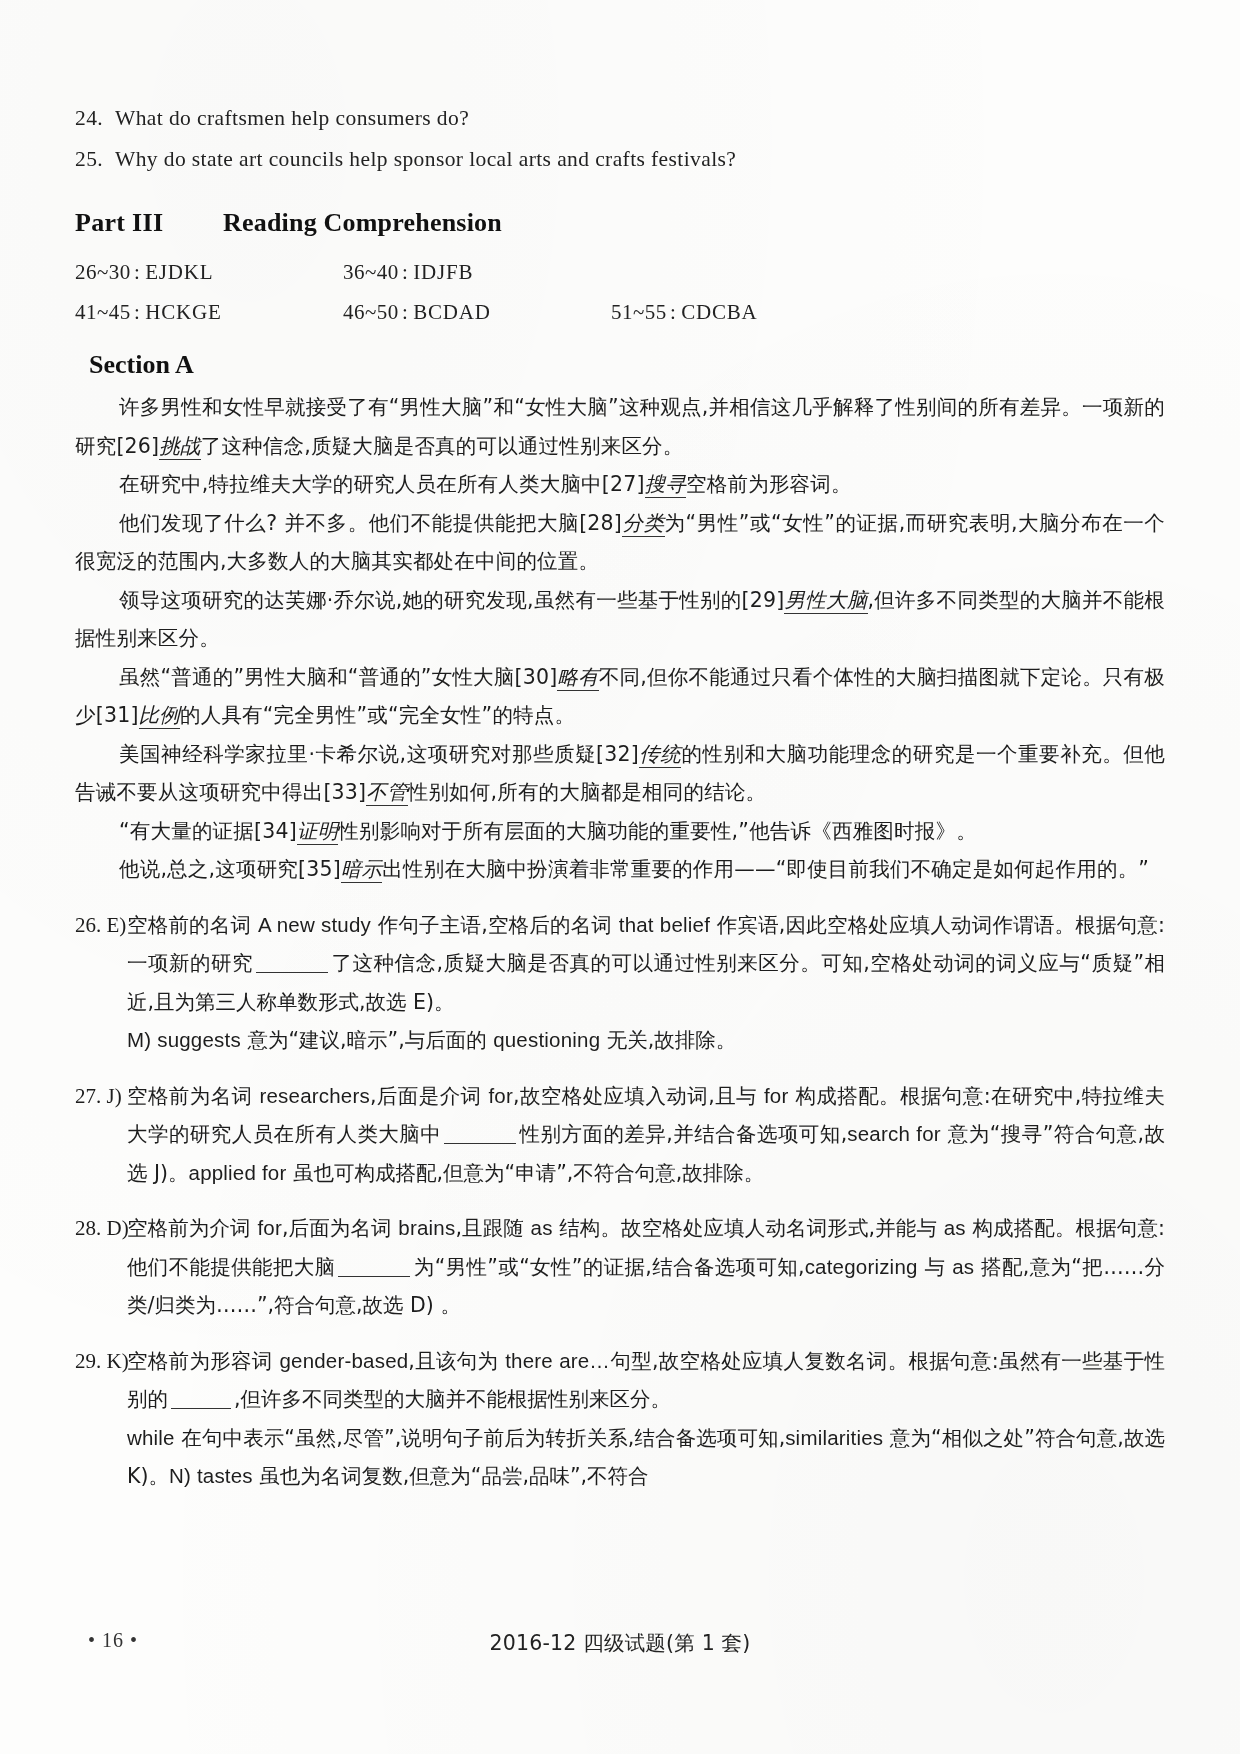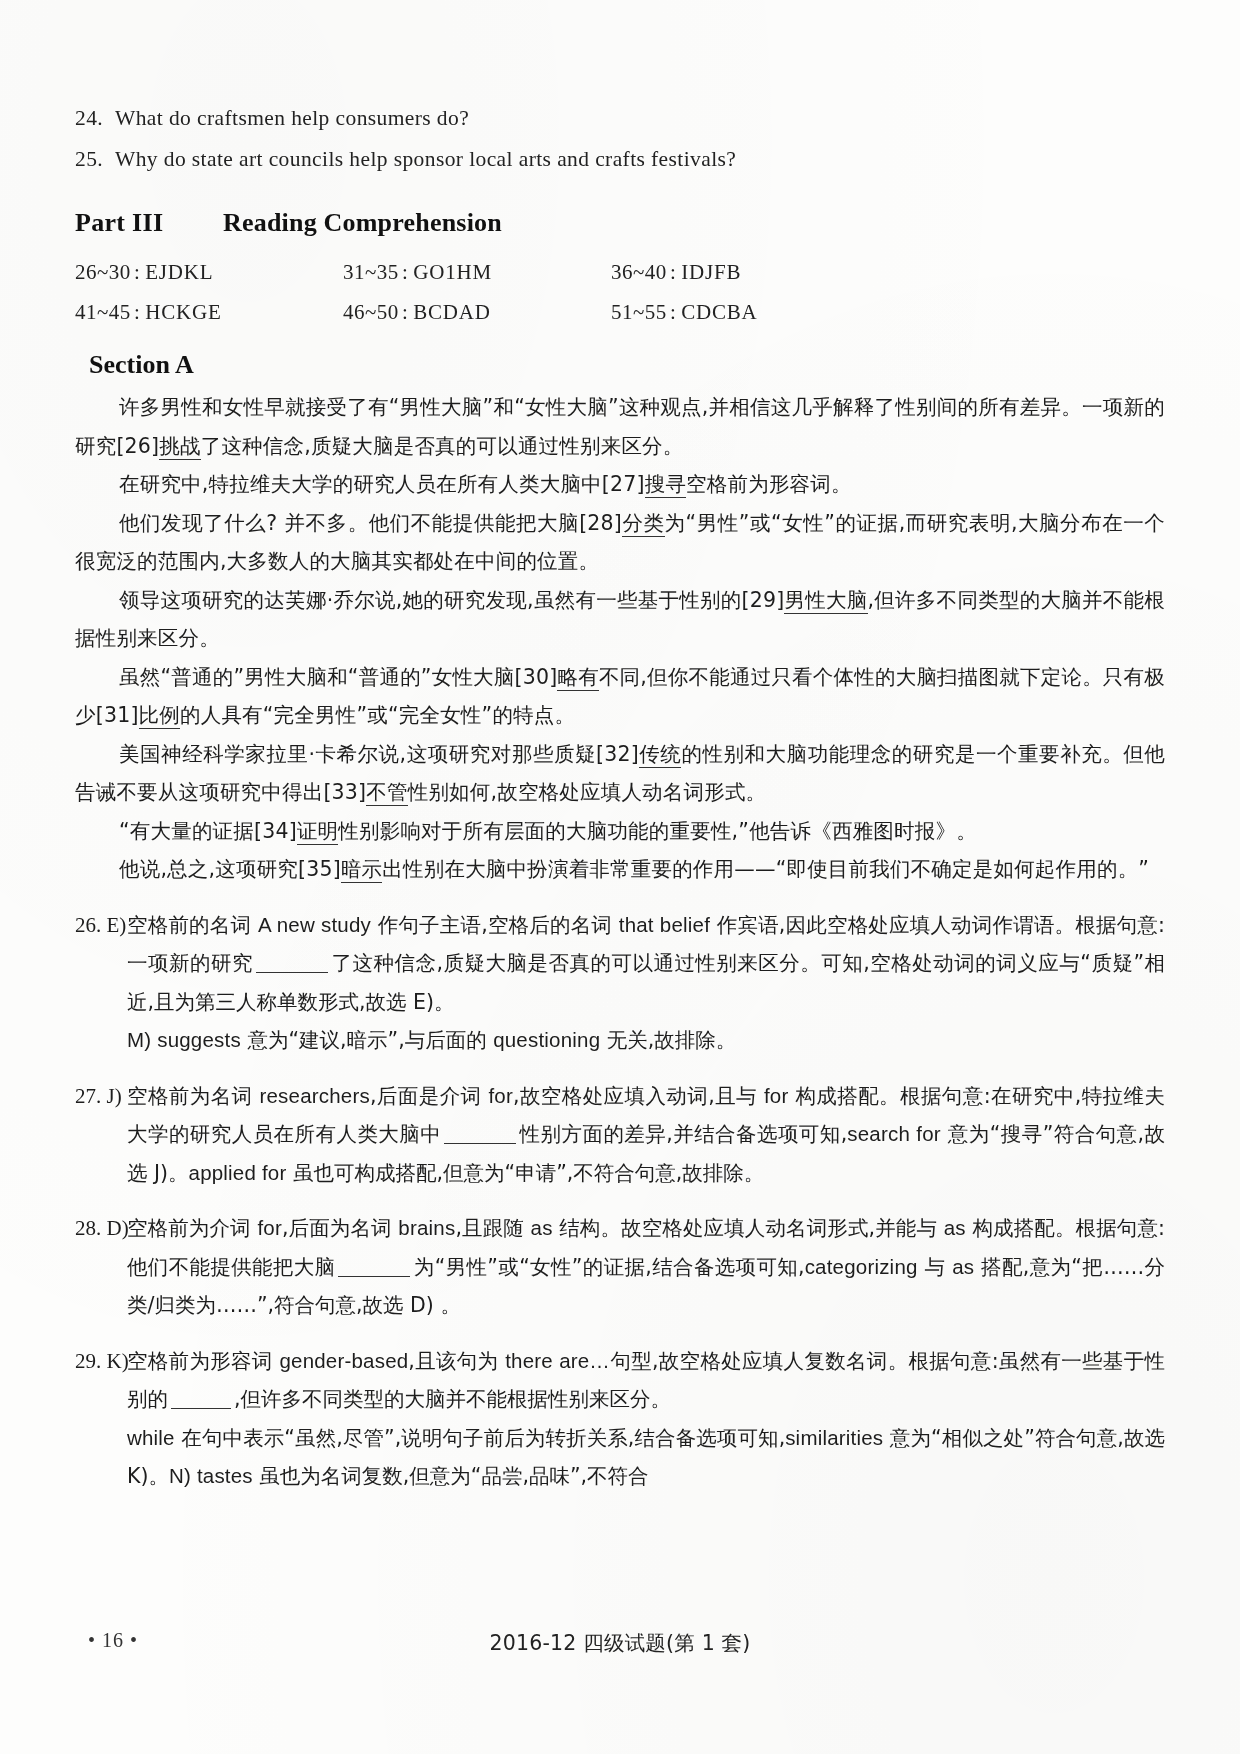--- a/index.html
+++ b/index.html
@@ -92,21 +92,21 @@
   .cn-para {
     font-family: "DejaVu Sans", "Liberation Sans", sans-serif;
     font-size: 20.5px;
     line-height: 38.5px;
     text-indent: 44px;
     text-align: justify;
     letter-spacing: 0.2px;
     color: #1d1d1d;
     margin: 0;
   }
-  .u { border-bottom: 1.5px solid #333; padding-bottom: 1px; }
+  .u { border-bottom: 1.5px solid #333; padding-bottom: 1px; font-style: italic; }
 
   
   .exp-item {
     display: flex;
     margin-top: 17px;
     font-size: 20.5px;
     line-height: 38.5px;
     color: #1d1d1d;
   }
   .exp-num {
@@ -181,23 +181,20 @@
       <span class="part-label">Part III</span>
       <span class="part-title">Reading Comprehension</span>
     </div>
 
     <div class="answer-grid">
       <div class="answer-row">
         <div class="answer-cell">
           <span class="range">26~30</span><span class="sep">:</span><span class="keys">EJDKL</span>
         </div>
         <div class="answer-cell">
-          <span class="range">31~35</span><span class="sep">:</span><span class="keys">GO1HM</span>
-        </div>
-        <div class="answer-cell">
           <span class="range">36~40</span><span class="sep">:</span><span class="keys">IDJFB</span>
         </div>
       </div>
       <div class="answer-row">
         <div class="answer-cell">
           <span class="range">41~45</span><span class="sep">:</span><span class="keys">HCKGE</span>
         </div>
         <div class="answer-cell">
           <span class="range">46~50</span><span class="sep">:</span><span class="keys">BCDAD</span>
         </div>
@@ -213,21 +210,21 @@
       <p class="cn-para"><span>许多男性和女性早就接受了有“男性大脑”和“女性大脑”这种观点,并相信这几乎解释了性别间的所有差异。一项新的研究[26]</span><span class="u">挑战</span><span>了这种信念,质疑大脑是否真的可以通过性别来区分。</span></p>
 
       <p class="cn-para"><span>在研究中,特拉维夫大学的研究人员在所有人类大脑中[27]</span><span class="u">搜寻</span><span>空格前为形容词。</span></p>
 
       <p class="cn-para"><span>他们发现了什么? 并不多。他们不能提供能把大脑[28]</span><span class="u">分类</span><span>为“男性”或“女性”的证据,而研究表明,大脑分布在一个很宽泛的范围内,大多数人的大脑其实都处在中间的位置。</span></p>
 
       <p class="cn-para"><span>领导这项研究的达芙娜·乔尔说,她的研究发现,虽然有一些基于性别的[29]</span><span class="u">男性大脑</span><span>,但许多不同类型的大脑并不能根据性别来区分。</span></p>
 
       <p class="cn-para"><span>虽然“普通的”男性大脑和“普通的”女性大脑[30]</span><span class="u">略有</span><span>不同,但你不能通过只看个体性的大脑扫描图就下定论。只有极少[31]</span><span class="u">比例</span><span>的人具有“完全男性”或“完全女性”的特点。</span></p>
 
-      <p class="cn-para"><span>美国神经科学家拉里·卡希尔说,这项研究对那些质疑[32]</span><span class="u">传统</span><span>的性别和大脑功能理念的研究是一个重要补充。但他告诫不要从这项研究中得出[33]</span><span class="u">不管</span><span>性别如何,故空格处应填人动名词形式。</span></p>
+      <p class="cn-para"><span>美国神经科学家拉里·卡希尔说,这项研究对那些质疑[32]</span><span class="u">传统</span><span>的性别和大脑功能理念的研究是一个重要补充。但他告诫不要从这项研究中得出[33]</span><span class="u">不管</span><span>性别如何,所有的大脑都是相同的结论。</span></p>
 
       <p class="cn-para"><span>“有大量的证据[34]</span><span class="u">证明</span><span>性别影响对于所有层面的大脑功能的重要性,”他告诉《西雅图时报》。</span></p>
 
       <p class="cn-para"><span>他说,总之,这项研究[35]</span><span class="u">暗示</span><span>出性别在大脑中扮演着非常重要的作用——“即使目前我们不确定是如何起作用的。”</span></p>
     </div>
 
     <div>
 
       <div class="exp-item">
         <div class="exp-num"><span>26.</span> <span>E)</span></div>

